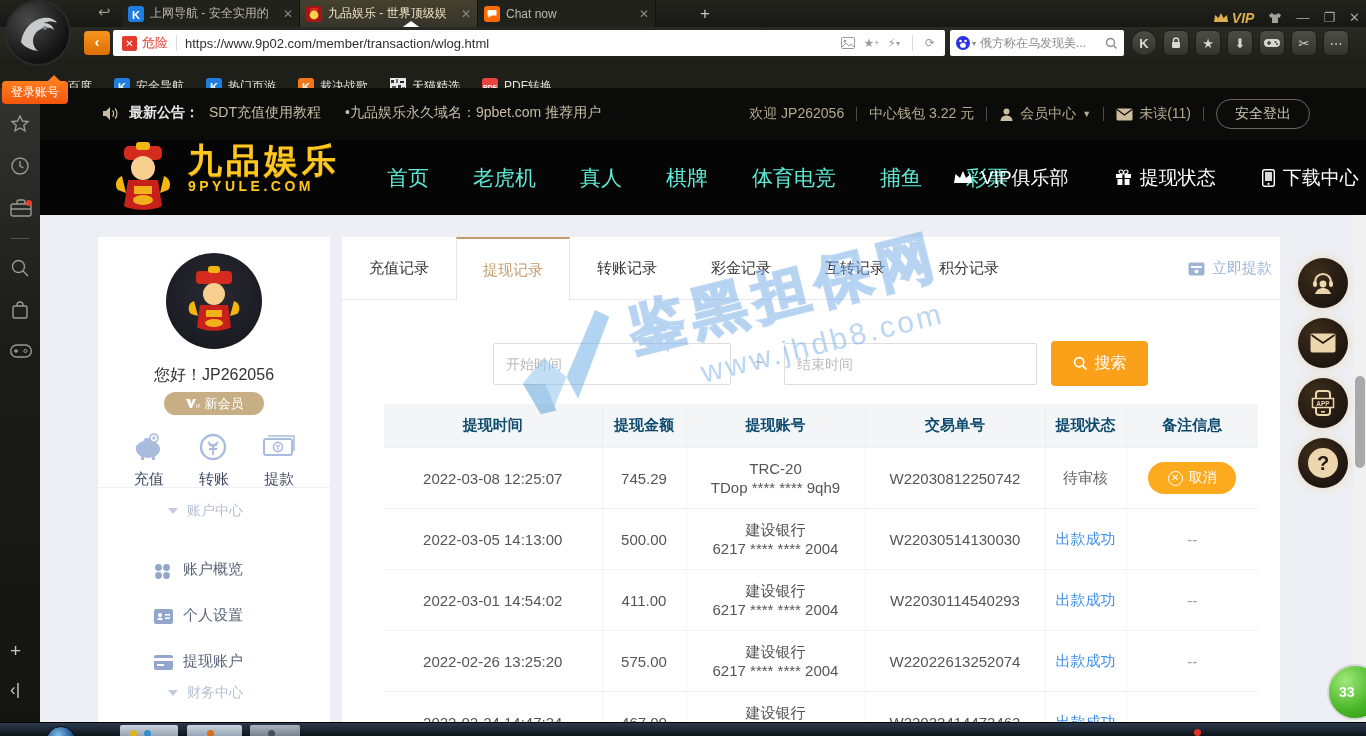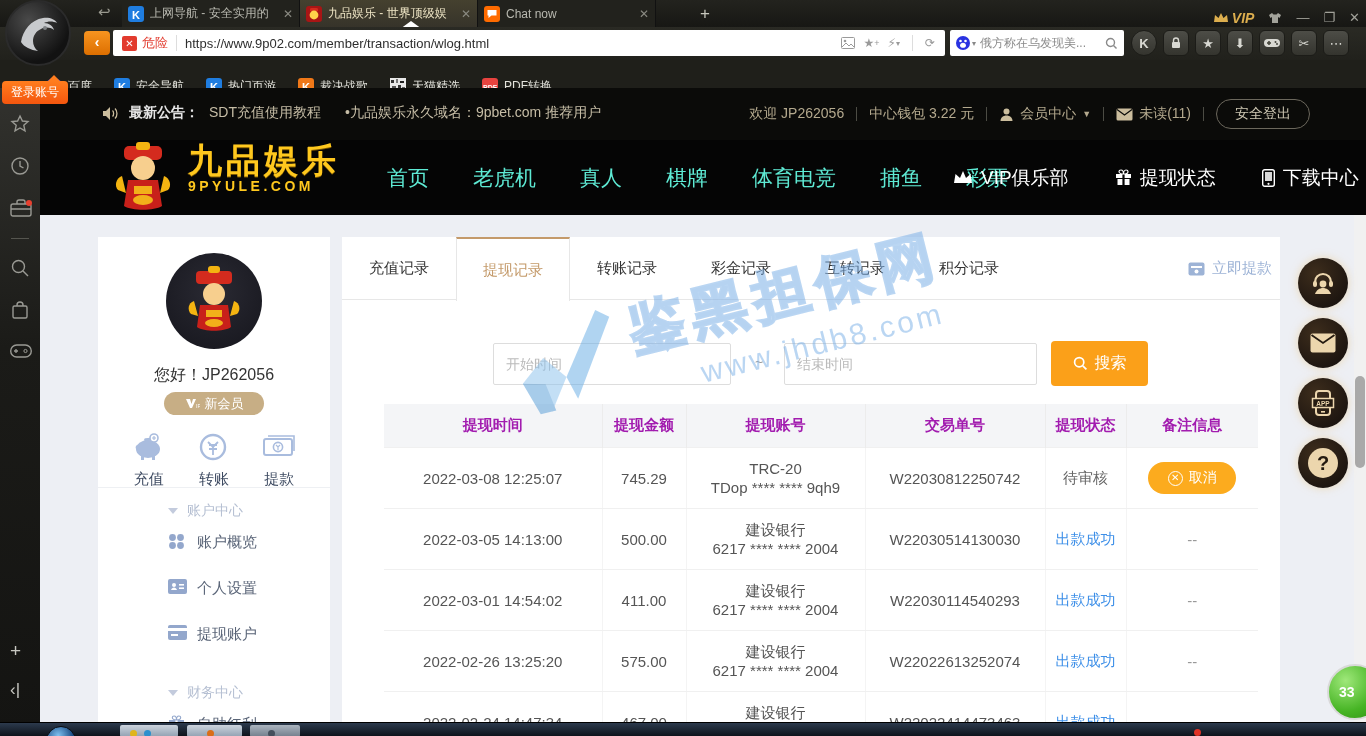--- a/index.html
+++ b/index.html
@@ -91,21 +91,21 @@
   #greeting{position:absolute;left:0;top:128px;width:232px;text-align:center;color:#333;font-size:16px;}
   #vip-badge{position:absolute;left:66px;top:155px;width:100px;height:23px;border-radius:12px;background:#c7ae85;
     color:#fff;font-size:13px;display:flex;align-items:center;justify-content:center;gap:5px;}
   #quick-actions{position:absolute;left:0;top:195px;width:232px;display:flex;justify-content:space-around;padding:0 18px;box-sizing:border-box;}
   .qa{display:flex;flex-direction:column;align-items:center;gap:8px;cursor:pointer;}
   .qa .qicon{width:34px;height:30px;color:#a9bcde;}
   .qa .qlabel{color:#3d4a61;font-size:15px;}
   .p-div{position:absolute;left:0;width:232px;height:1px;background:#eef0f3;}
   #side-menu{position:absolute;left:0;top:252px;width:232px;}
   .sm-group{height:44px;display:flex;align-items:center;padding-left:70px;color:#b5bfd2;font-size:14px;gap:9px;cursor:pointer;}
-  .sm-item{height:46px;display:flex;align-items:flex-start;padding-left:70px;color:#5a6578;font-size:15px;gap:11px;cursor:pointer;}
+  .sm-item{height:46px;display:flex;align-items:flex-end;padding-left:56px;color:#5a6578;font-size:15px;gap:11px;cursor:pointer;}
   .sm-item .mi{width:18px;height:16px;color:#93a7cc;}
   .sm-caret{width:0;height:0;border-left:5px solid transparent;border-right:5px solid transparent;border-top:6px solid #c3cbdd;}
 
   
   #main-card{position:absolute;left:302px;top:22px;width:938px;height:520px;background:#fff;}
   #member-tabs{position:absolute;left:0;top:0;width:938px;height:63px;border-bottom:1px solid #e7e7e7;box-sizing:border-box;display:flex;}
   .mtab{width:114px;height:63px;display:flex;align-items:center;justify-content:center;
     color:#333;font-size:15px;cursor:pointer;box-sizing:border-box;}
   .mtab.active{color:#c49a6a;border:1px solid #e7e7e7;border-top:2px solid #c49a6a;border-bottom:none;background:#fff;height:64px;}
   #withdraw-now{position:absolute;right:8px;top:0;height:63px;display:flex;align-items:center;gap:7px;
@@ -114,21 +114,21 @@
   .date-input{position:absolute;top:3px;height:42px;border:1px solid #ddd;border-radius:2px;box-sizing:border-box;
     font-size:14px;color:#666;padding:0 12px;outline:none;background:#fff;font-family:inherit;}
   .date-input::placeholder{color:#bbb;}
   #start-input{left:151px;width:238px;}
   #range-sep{position:absolute;left:413px;top:14px;color:#999;font-size:14px;}
   #end-input{left:442px;width:253px;}
   #search-btn{position:absolute;left:709px;top:1px;width:97px;height:45px;border:none;border-radius:4px;
     background:#fba019;color:#fff;font-size:16px;cursor:pointer;display:flex;align-items:center;justify-content:center;gap:7px;font-family:inherit;}
 
   #wd-table{position:absolute;left:42px;top:167px;width:874px;border-collapse:collapse;table-layout:fixed;}
-  #wd-table th{background:#f4f5f7;height:41px;font-size:15px;color:#a21caf;font-weight:bold;border-right:1px solid #ececec;}
+  #wd-table th{background:#f4f5f7;height:41px;font-size:15px;color:#0c4a6e;font-weight:bold;border-right:1px solid #ececec;}
   #wd-table th:last-child{border-right:none;}
   #wd-table td{height:58px;text-align:center;font-size:15px;color:#555;border-bottom:1px solid #f0f0f0;
     border-right:1px solid #f4f4f4;background:#fff;}
   #wd-table td:last-child{border-right:none;}
   #wd-table tr td{border-top:1px solid #f0f0f0;}
   .acct1,.acct2{line-height:19px;}
   .st-pending{color:#666;}
   .st-success{color:#3d8fe8;cursor:pointer;}
   .remark-dash{color:#999;}
   .cancel-btn{width:88px;height:32px;border:none;border-radius:16px;background:#fcab1e;color:#fff;font-size:14px;

